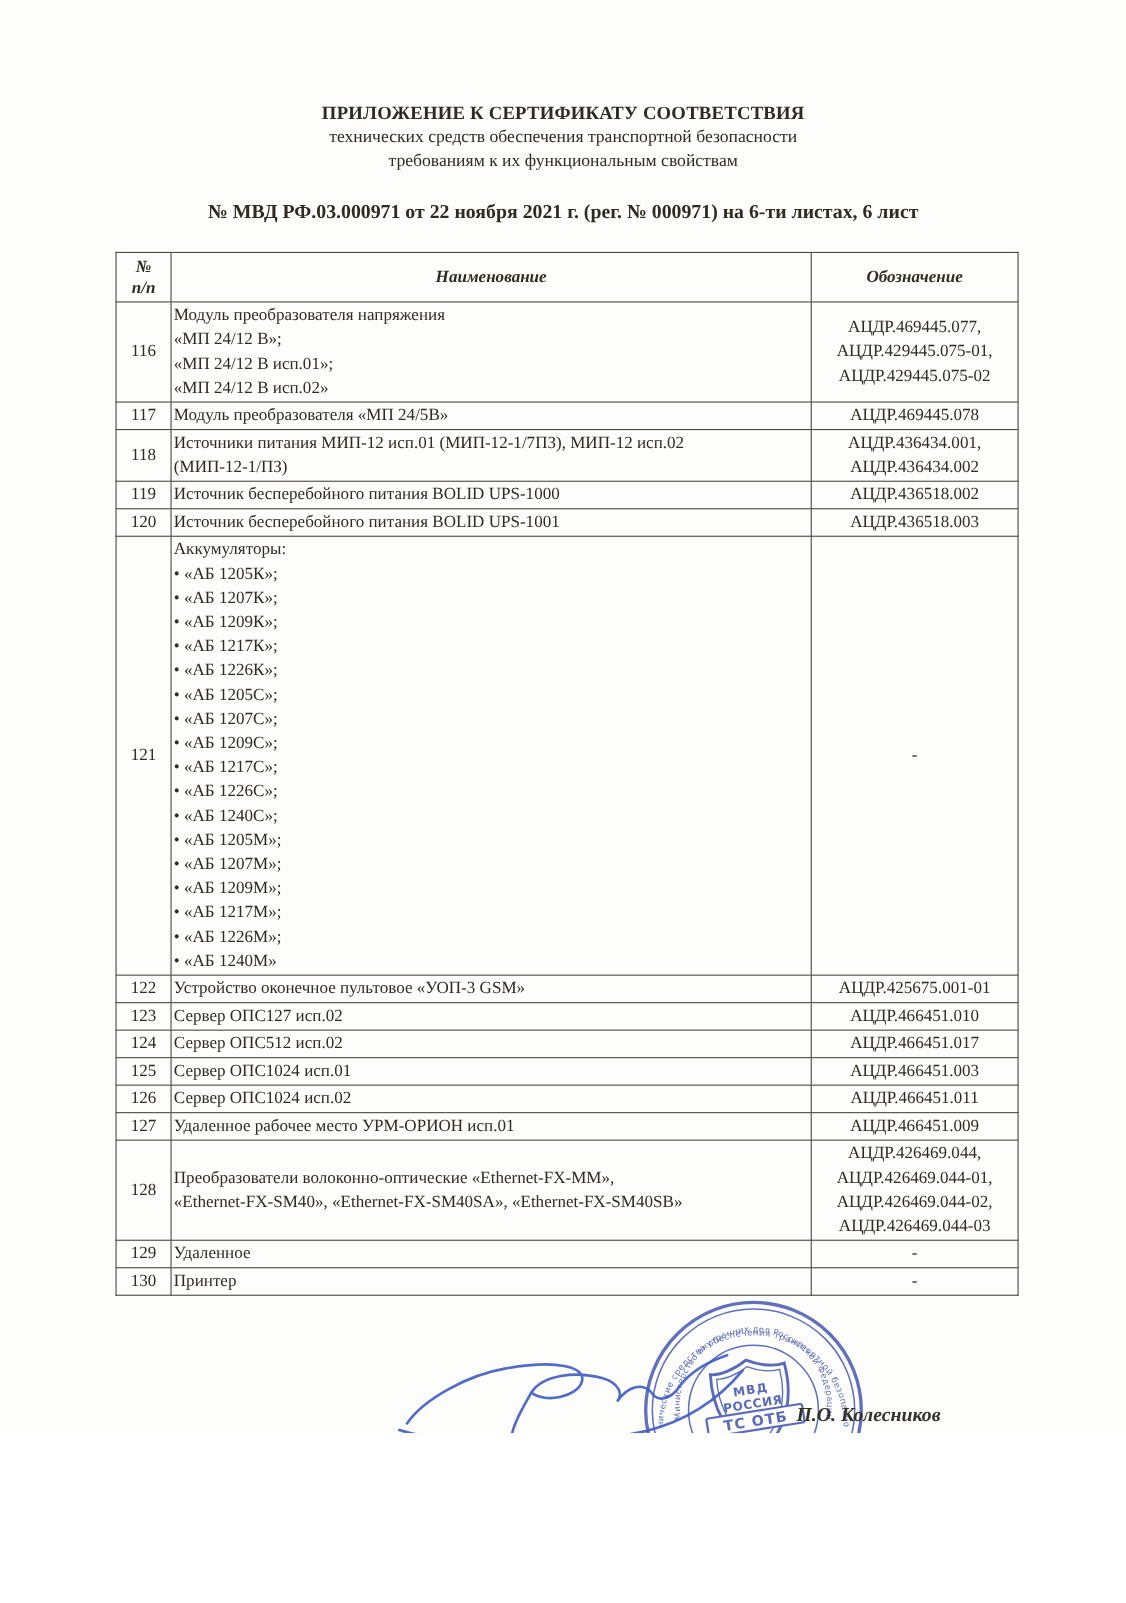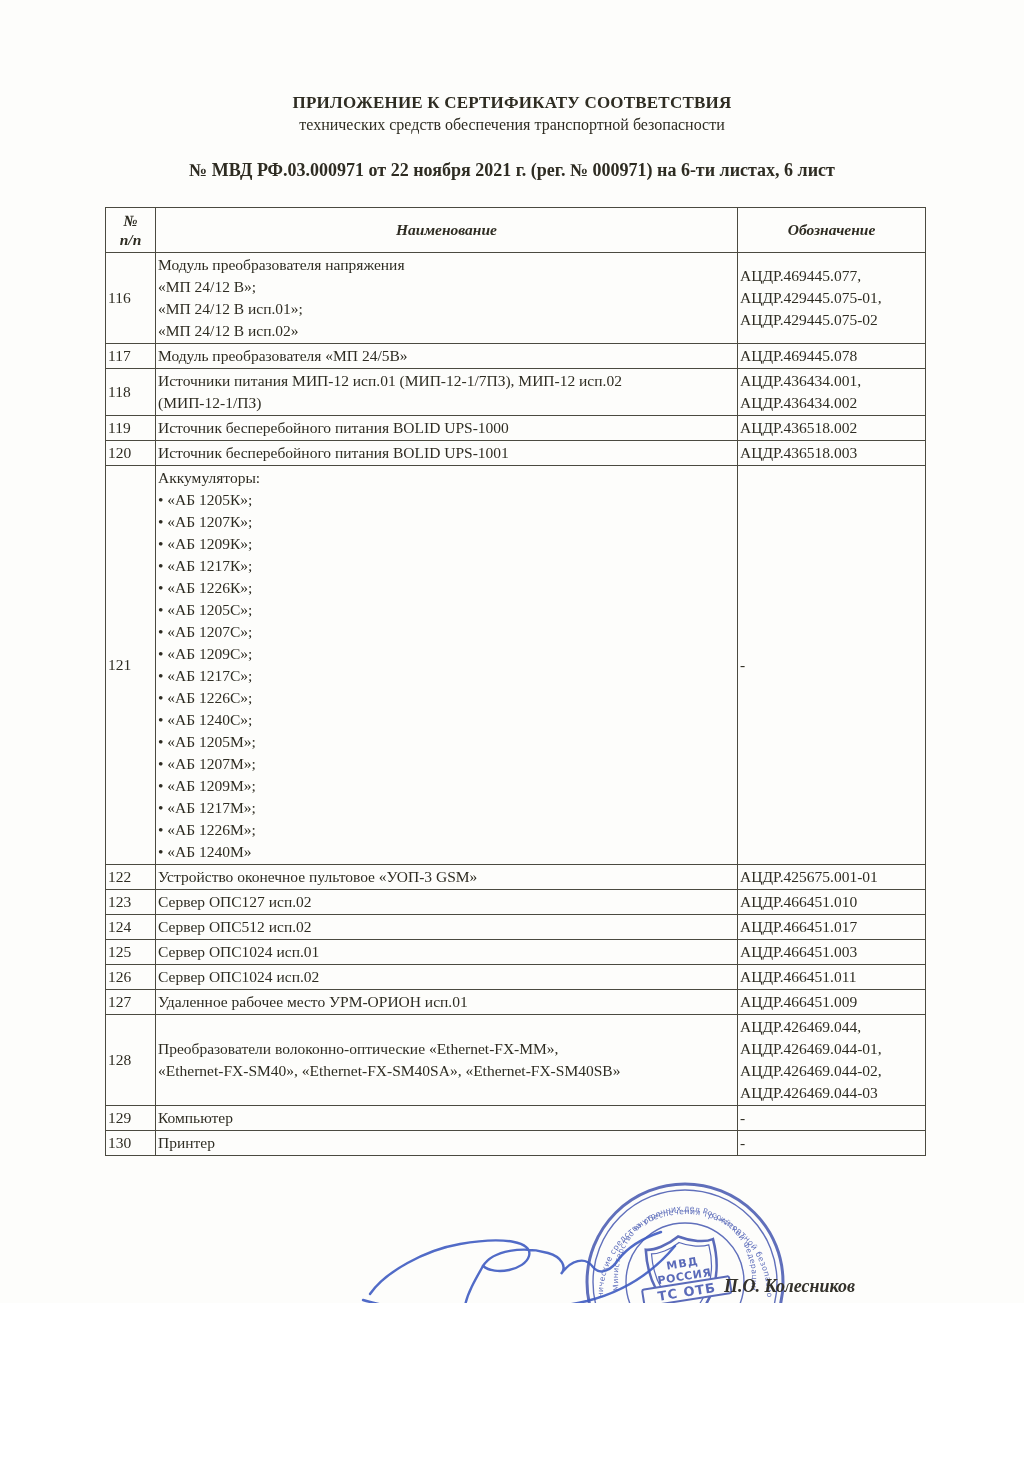--- a/index.html
+++ b/index.html
@@ -27,23 +27,23 @@
   table.cert col.w-name{width:582px;}
   table.cert col.w-code{width:188px;}
   table.cert td,table.cert th{
     border:1.5px solid #4b4a40;
     vertical-align:middle;
     font-size:15.5px;
     padding:1px 2px;
   }
   th.h-num{font-weight:bold;font-style:italic;font-size:15px;line-height:19px;text-align:center;height:42px;}
   th.h-name,th.h-code{font-weight:bold;font-style:italic;font-size:16.5px;text-align:center;}
-  td.c-num{}
+  td.c-num{text-align:center;}
   td.c-name{padding-left:8px;padding-right:4px;}
-  td.c-code{}
+  td.c-code{text-align:center;}
   .line{line-height:22px;white-space:nowrap;overflow:hidden;}
   
   .role-block{
     position:absolute;left:80px;top:1250px;
     font-size:17.5px;font-weight:bold;font-style:italic;line-height:24px;
   }
   .signer-name{
     position:absolute;left:724px;top:1276px;
     font-size:18px;font-weight:bold;font-style:italic;
     color:#33312a;z-index:4;
@@ -58,20 +58,21 @@
   .stamp-text{font-family:"DejaVu Sans",sans-serif;}
 </style>
 </head>
 <body>
 
 <div class="page">
 
   <div class="header">
     <div class="title-main">ПРИЛОЖЕНИЕ К СЕРТИФИКАТУ СООТВЕТСТВИЯ</div>
     <div class="title-sub">технических средств обеспечения транспортной безопасности</div>
+    <div class="title-sub">требованиям к их функциональным свойствам</div>
     <div class="doc-number">№ МВД РФ.03.000971 от 22 ноября 2021 г. (рег. № 000971) на 6-ти листах, 6 лист</div>
   </div>
 
   <table class="cert">
     <colgroup>
         <col class="w-num">
         <col class="w-name">
         <col class="w-code">
       </colgroup>
     <thead>
@@ -226,21 +227,21 @@
           <td class="c-code">
             <div class="line">АЦДР.426469.044,</div>
             <div class="line">АЦДР.426469.044-01,</div>
             <div class="line">АЦДР.426469.044-02,</div>
             <div class="line">АЦДР.426469.044-03</div>
           </td>
         </tr>
         <tr>
           <td class="c-num">129</td>
           <td class="c-name">
-            <div class="line">Компьютер</div>
+            <div class="line">Удаленное</div>
           </td>
           <td class="c-code">
             <div class="line">-</div>
           </td>
         </tr>
         <tr>
           <td class="c-num">130</td>
           <td class="c-name">
             <div class="line">Принтер</div>
           </td>

